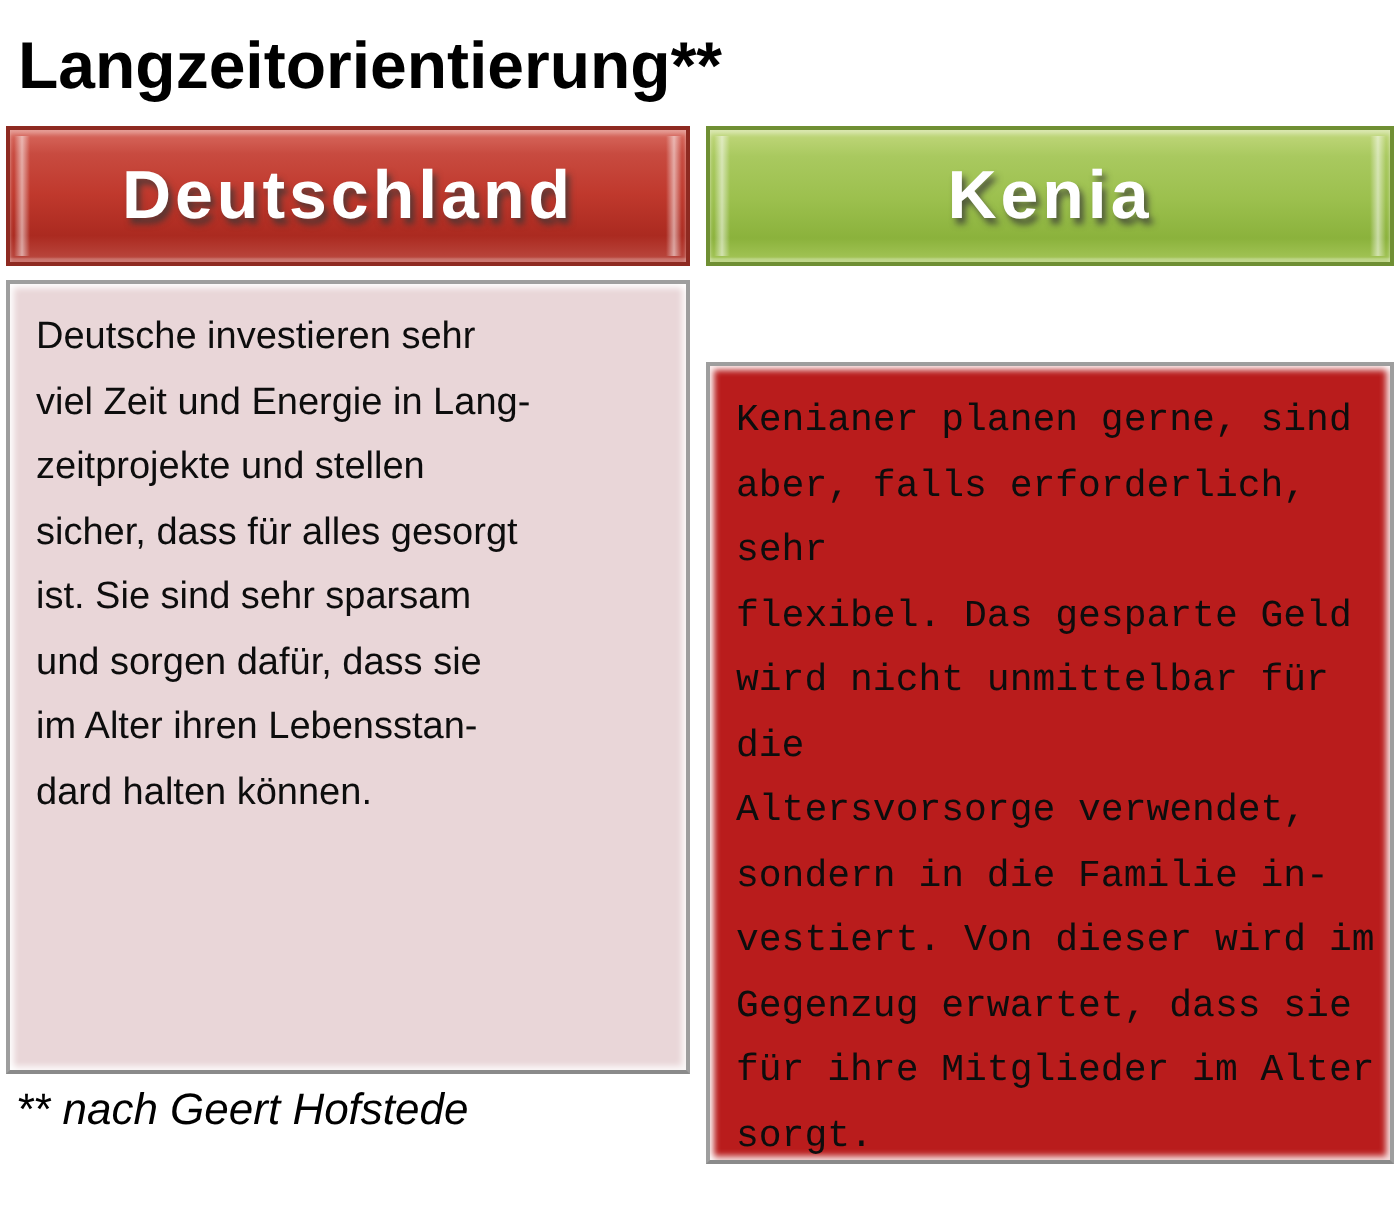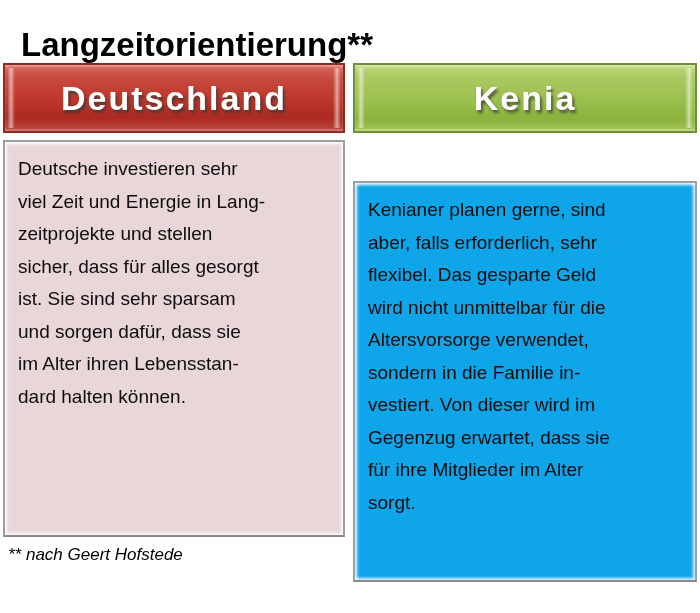--- a/index.html
+++ b/index.html
@@ -12,21 +12,21 @@
     position: relative;
     width: 700px;
     height: 613px;
     background: #ffffff;
     overflow: hidden;
   }
   .title {
     position: absolute;
     left: 9px;
     top: 14px;
-    margin: 12px;
+    margin: 0;
     font-size: 33px;
     font-weight: bold;
     color: #000000;
     letter-spacing: 0px;
   }
   .columns {
     position: absolute;
     left: 3px;
     top: 63px;
     width: 694px;
@@ -87,37 +87,37 @@
 
   
   .body-box {
     box-sizing: border-box;
     border: 2px solid #9e9e9e;
     border-bottom-color: #8a8a8a;
     box-shadow: inset 2px 2px 3px rgba(255,255,255,0.95),
                 inset -2px -2px 3px rgba(255,255,255,0.85);
   }
   .panel-pink  { background: #e9d6d8; height: 397px; }
-  .panel-green { background: #0ea5e9; height: 401px; }
+  .panel-green { background: #b91c1c; height: 401px; font-family: Liberation Mono, monospace; }
   .panel-text {
     margin: 0;
     padding: 11px 4px 0 13px;
     font-size: 19px;
     line-height: 32.5px;
     color: #0d0d0d;
     white-space: pre-line;
   }
 
   
   .footer {
     position: absolute;
     left: 8px;
     top: 544px;
     font-style: italic;
-    font-size: 17px;
+    font-size: 22px;
     line-height: 21px;
     color: #000000;
   }
 </style>
 </head>
 <body>
 
 <div class="slide">
 
   <h1 class="title">Langzeitorientierung**</h1>

